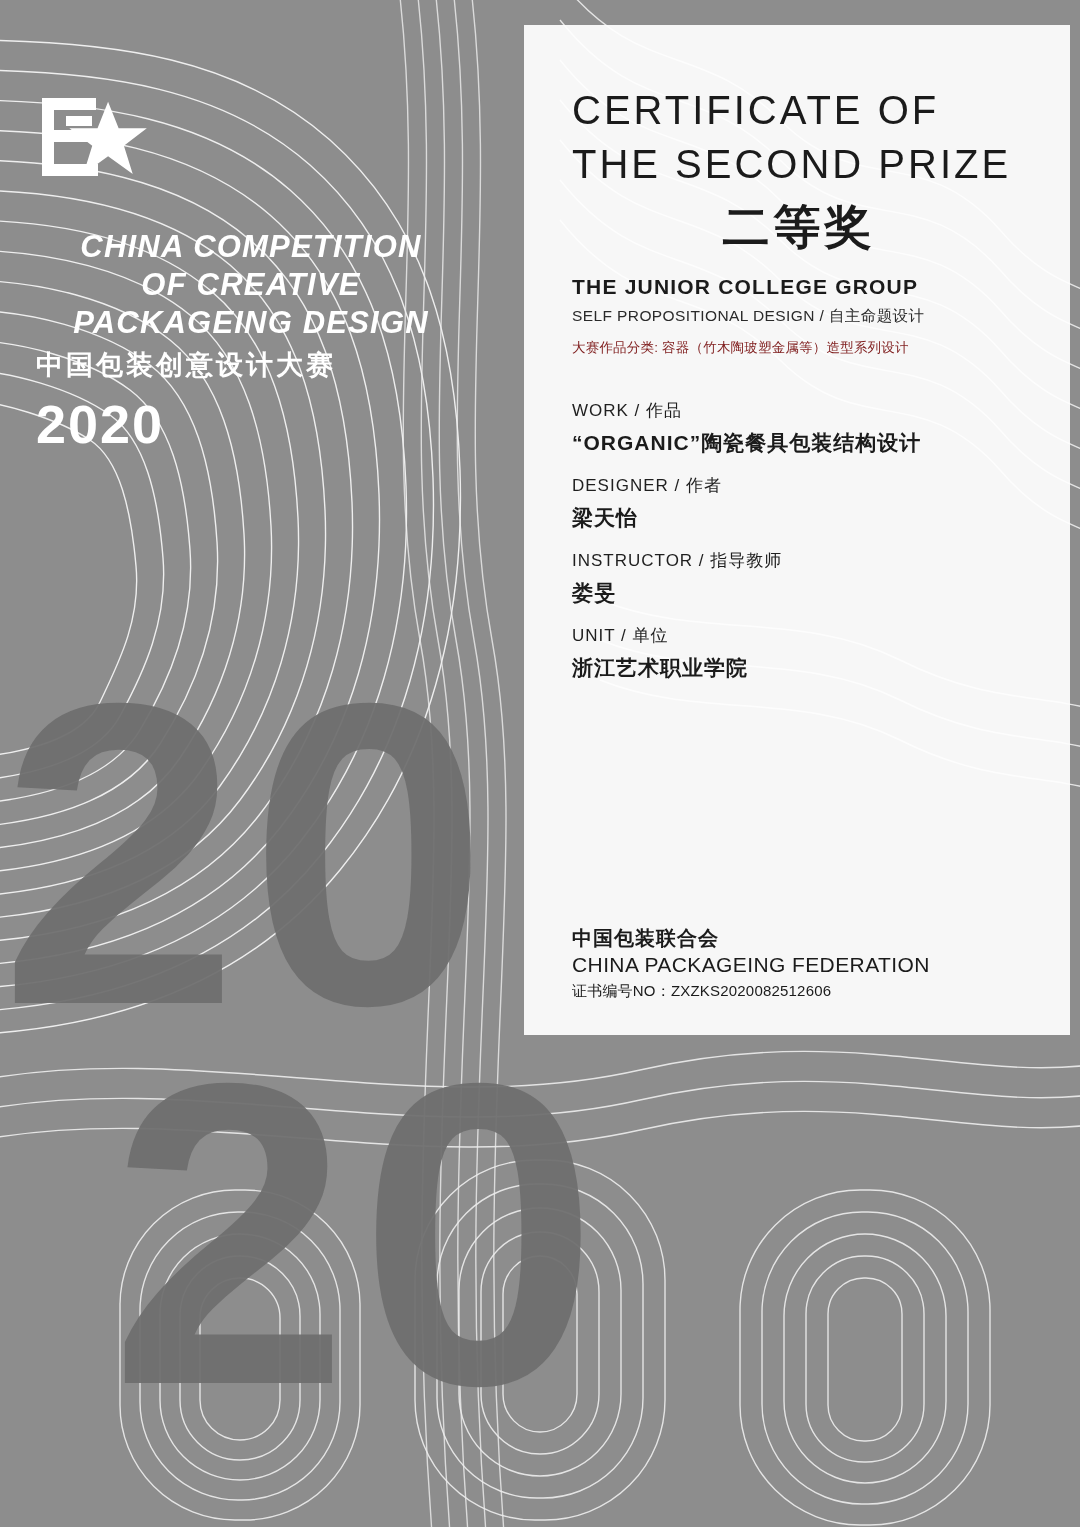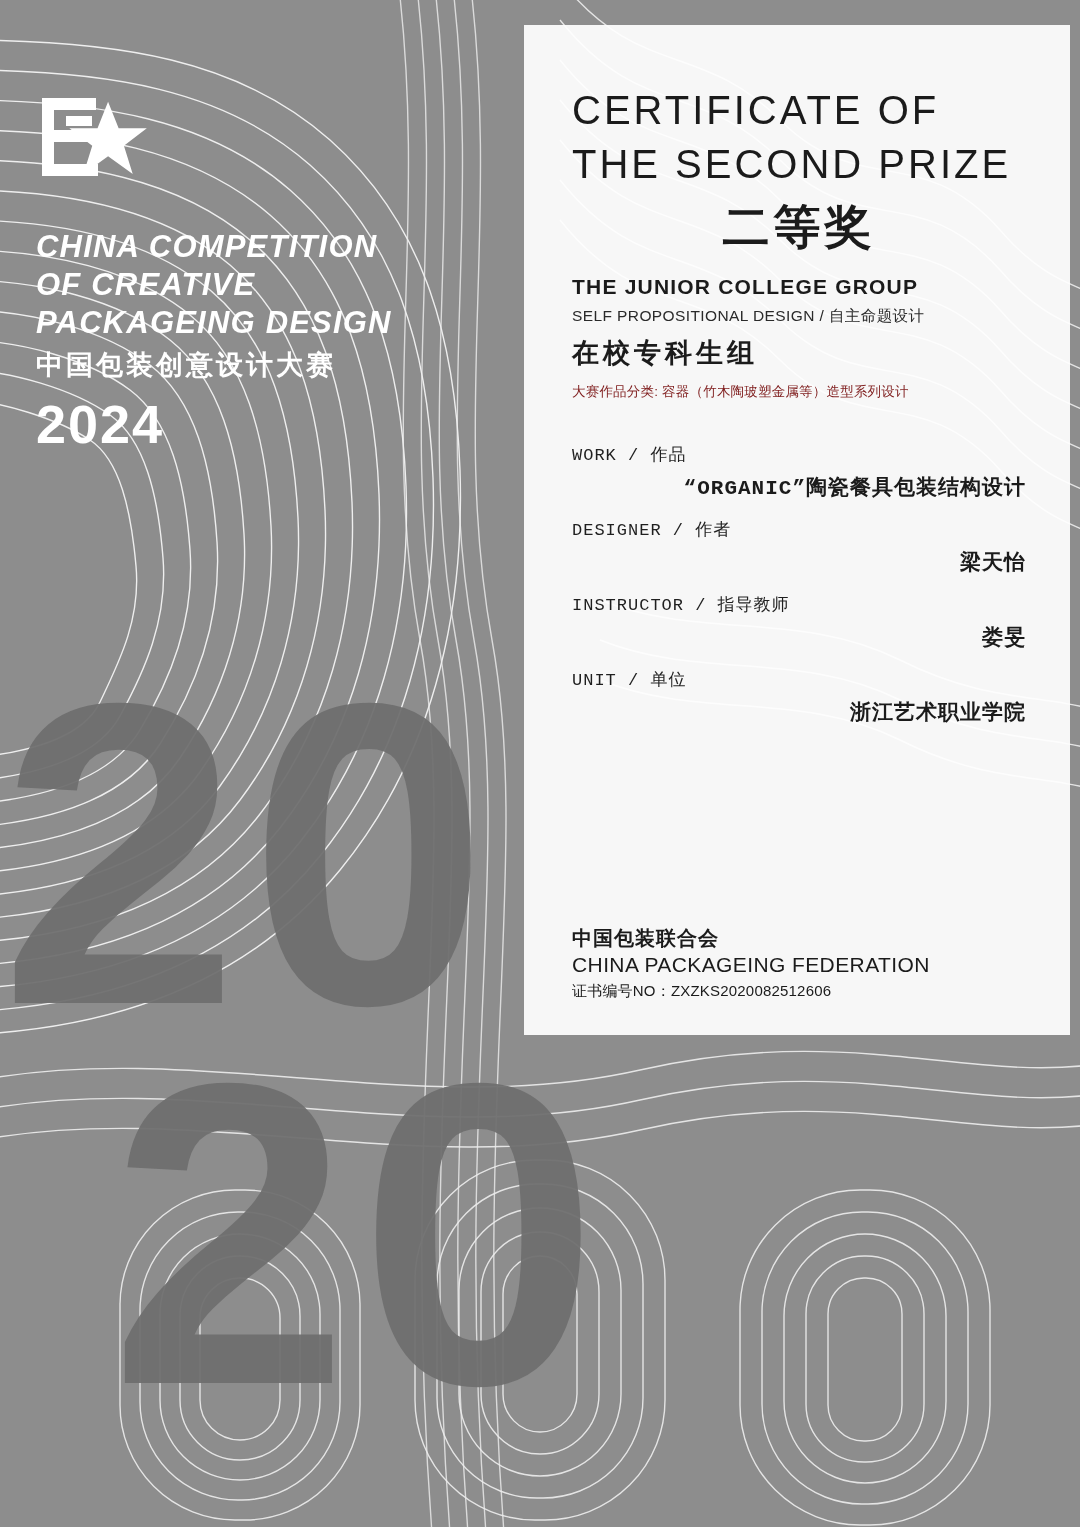--- a/index.html
+++ b/index.html
@@ -59,20 +59,21 @@
     height: 110px;
     margin-bottom: 26px;
   }
   .brand-en {
     font-size: 31px;
     line-height: 1.22;
     font-weight: 700;
     letter-spacing: 1.2px;
     font-style: italic;
     white-space: pre-line;
+    text-align: center;
   }
   .brand-cn {
     margin-top: 6px;
     font-size: 27px;
     font-weight: 700;
     letter-spacing: 3px;
   }
   .brand-year {
     margin-top: 10px;
     font-size: 54px;
@@ -125,34 +126,33 @@
     font-weight: 700;
     letter-spacing: 4px;
   }
   .category {
     margin-top: 12px;
     font-size: 13.5px;
     color: #7f1d1d;
     letter-spacing: .2px;
   }
 
-  .fields { margin-top: 42px; font-family: Liberation Mono, monospace; }
+  .fields { margin-top: 42px; }
   .field-label {
     font-size: 17px;
     letter-spacing: 1px;
     color: #1f1f1f;
     margin-top: 17px;
   }
   .field-label:first-child { margin-top: 0; }
   .field-value {
     font-size: 21px;
     font-weight: 700;
     margin-top: 7px;
     letter-spacing: 1px;
-    text-align: right;
   }
 
   
   .panel-footer {
     position: absolute;
     left: 48px;
     bottom: 34px;
     width: 460px;
   }
   .org-cn {
@@ -268,32 +268,31 @@
           <path d="M6 6 h54 v12 h-42 v20 h34 v12 h-34 v22 h44 v12 h-56z"></path>
           <path d="M30 24 h26 v10 h-26z"></path>
           <path d="M66 2 l12 30 l32 0 l-26 20 l10 32 l-28 -20 l-28 20 l10 -32 l-26 -20 l32 0z" transform="translate(14,8) scale(0.88)"></path>
         </g>
       </svg>
     </div>
     <div class="brand-en">CHINA COMPETITION
 OF CREATIVE
 PACKAGEING DESIGN</div>
     <div class="brand-cn">中国包装创意设计大赛</div>
-    <div class="brand-year">2024</div>
+    <div class="brand-year">2020</div>
   </div>
 
   <div class="panel">
 
     <div class="title-en">CERTIFICATE OF
 THE SECOND PRIZE</div>
     <div class="title-cn">二等奖</div>
 
     <div class="group-en">THE JUNIOR COLLEGE GROUP</div>
     <div class="group-sub">SELF PROPOSITIONAL DESIGN / 自主命题设计</div>
-    <div class="group-cn">在校专科生组</div>
     <div class="category">大赛作品分类: 容器（竹木陶玻塑金属等）造型系列设计</div>
 
     <div class="fields">
       <div class="field-label">WORK / 作品</div>
       <div class="field-value">“ORGANIC”陶瓷餐具包装结构设计</div>
 
       <div class="field-label">DESIGNER / 作者</div>
       <div class="field-value">梁天怡</div>
 
       <div class="field-label">INSTRUCTOR / 指导教师</div>

